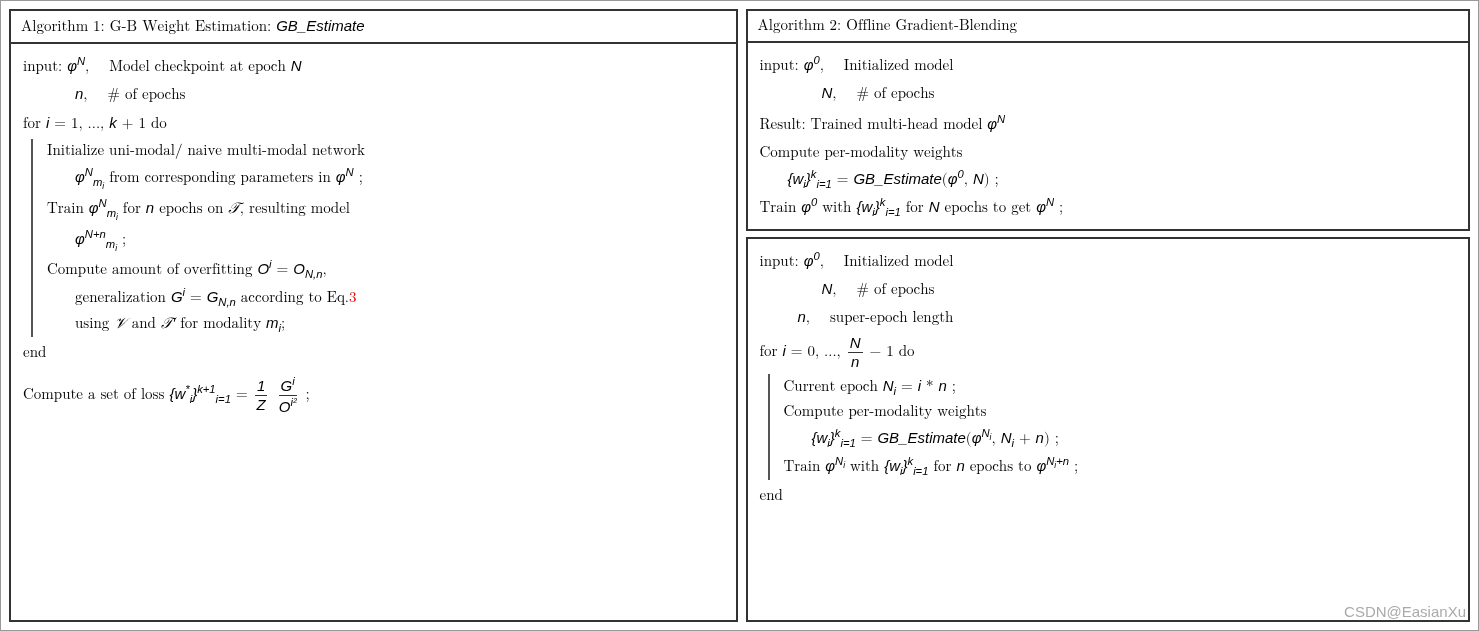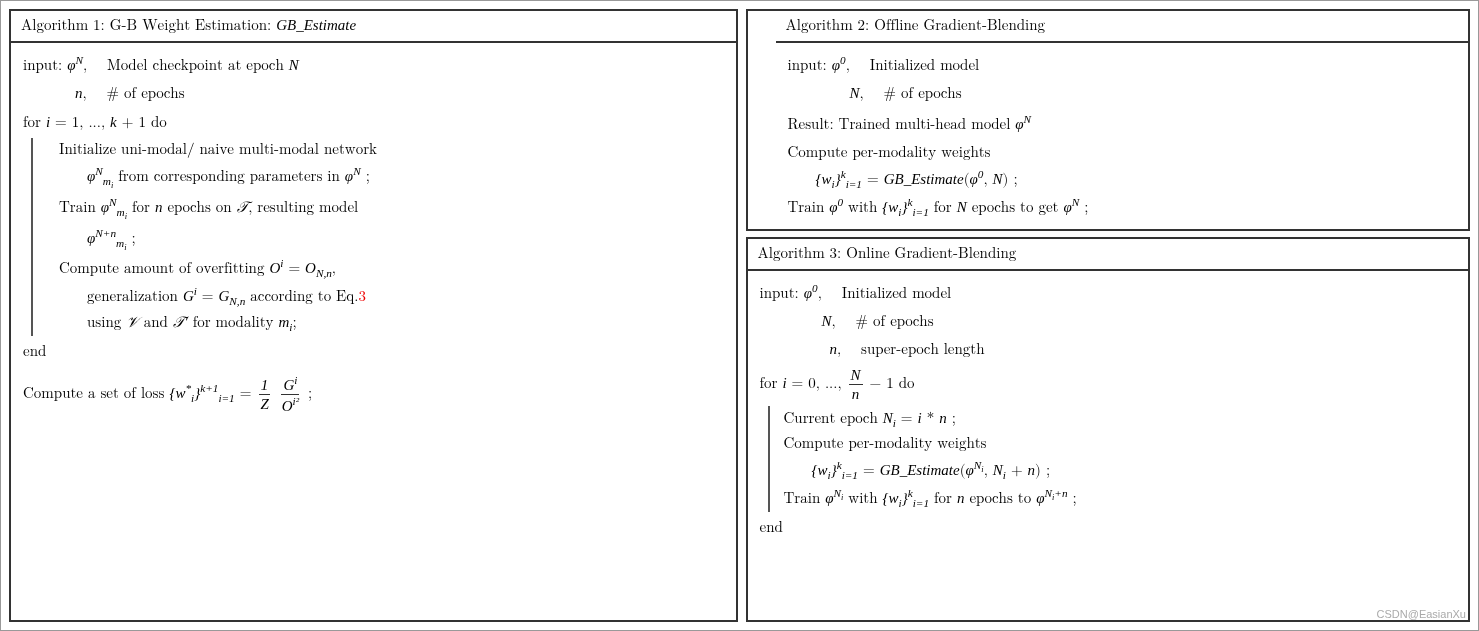--- a/index.html
+++ b/index.html
@@ -26,46 +26,45 @@
     }
     .algo-body {
       padding: 8px 12px;
       line-height: 1.6;
     }
     .indent1 { margin-left: 28px; }
     .bold { font-weight: normal; }
     .italic { font-style: italic; }
     .math {
       font-style: italic;
-      font-family: Liberation Serif, serif;
+      font-family: Liberation Sans, sans-serif;
       text-align: right;
     }
     .red { color: #e00; }
     sup { font-size: 0.75em; vertical-align: super; }
     sub { font-size: 0.75em; vertical-align: sub; }
     .watermark {
       position: absolute;
       bottom: 10px;
       right: 12px;
-      font-size: 11px;
+      font-size: 15px;
       color: #aaa;
       font-family: Arial, sans-serif;
     }
     .right-panels {
       display: flex;
       flex-direction: column;
       flex: 1;
       margin: 8px 8px 8px 0;
     }
     .algo-top, .algo-bottom {
       border: 2px solid #333;
     }
     .algo-top {
       margin-bottom: 6px;
-      padding-left: 28px;
     }
     .frac {
       display: inline-flex;
       flex-direction: column;
       align-items: center;
       vertical-align: middle;
       margin: 0 2px;
     }
     .frac .num {
       border-bottom: 1.5px solid #333;
@@ -95,21 +94,21 @@
       </div>
       <div style="margin-left:52px; margin-bottom:4px;">
         <span class="math">n</span>,&nbsp;&nbsp;&nbsp;&nbsp;# of epochs
       </div>
 
 
       <div style="margin-bottom:3px;">
         <span class="bold">for</span> <span class="math">i</span> = 1, ..., <span class="math">k</span> + 1 <span class="bold">do</span>
       </div>
 
-      <div style="display:flex; align-items:stretch; margin-bottom:2px;gap:12px;">
+      <div style="display:flex; align-items:stretch; margin-bottom:2px;">
         <div style="border-left:2px solid #555; margin-left:8px; margin-right:14px;"></div>
         <div style="flex:1;">
           <div>Initialize uni-modal/ naive multi-modal network</div>
           <div class="indent1">
             <span class="math">φ<sup>N</sup><sub>m<sub>i</sub></sub></span> from corresponding parameters in <span class="math">φ<sup>N</sup></span> ;
           </div>
           <div>
             Train <span class="math">φ<sup>N</sup><sub>m<sub>i</sub></sub></span> for <span class="math">n</span> epochs on <span class="math">𝒯</span>, resulting model
           </div>
           <div class="indent1">
@@ -170,33 +169,29 @@
         <div class="indent1">
           <span class="math">{w<sub>i</sub>}<sup>k</sup><sub>i=1</sub></span> = <span class="math">GB_Estimate</span>(<span class="math">φ<sup>0</sup></span>, <span class="math">N</span>) ;
         </div>
         <div>
           Train <span class="math">φ<sup>0</sup></span> with <span class="math">{w<sub>i</sub>}<sup>k</sup><sub>i=1</sub></span> for <span class="math">N</span> epochs to get <span class="math">φ<sup>N</sup></span> ;
         </div>
       </div>
     </div>
 
     <div class="algo-bottom" style="flex:1;">
-      <div class="algo-header">
-        <span class="bold">Algorithm 3:</span>
-        <span> Online Gradient-Blending</span>
-      </div>
       <div class="algo-body">
         <div style="margin-bottom:3px;">
           <span class="bold">input:</span>
           <span class="math"> φ<sup>0</sup></span>,&nbsp;&nbsp;&nbsp;&nbsp;Initialized model
         </div>
         <div style="margin-left:62px; margin-bottom:3px;">
           <span class="math">N</span>,&nbsp;&nbsp;&nbsp;&nbsp;# of epochs
         </div>
-        <div style="margin-left:70px; margin-bottom:4px;">
+        <div style="margin-left:38px; margin-bottom:4px;">
           <span class="math">n</span>,&nbsp;&nbsp;&nbsp;&nbsp;super-epoch length
         </div>
         <div style="margin-bottom:3px;">
           <span class="bold">for</span> <span class="math">i</span> = 0, ..., 
           <span class="frac" style="margin:0 2px;">
             <span class="num math">N</span>
             <span class="den math">n</span>
           </span>
           − 1 <span class="bold">do</span>
         </div>

